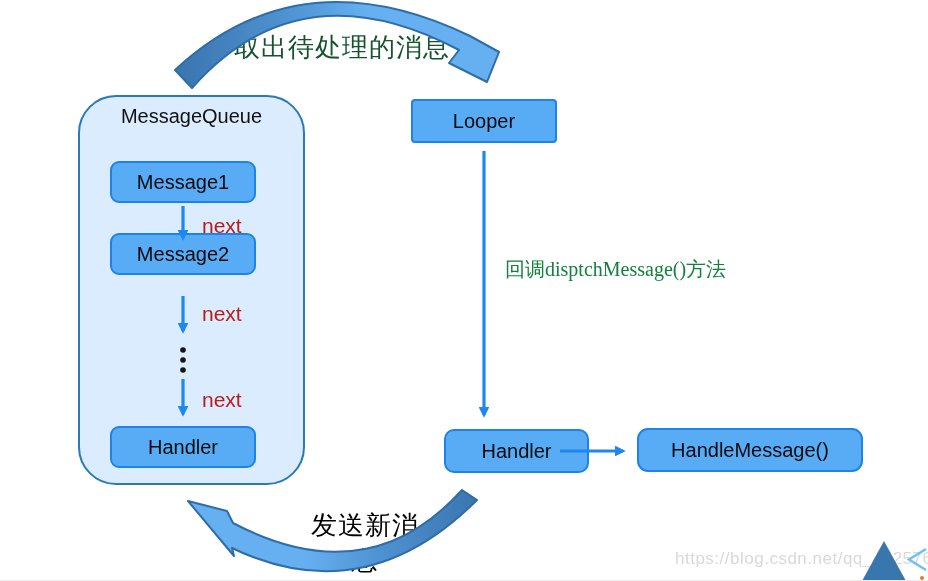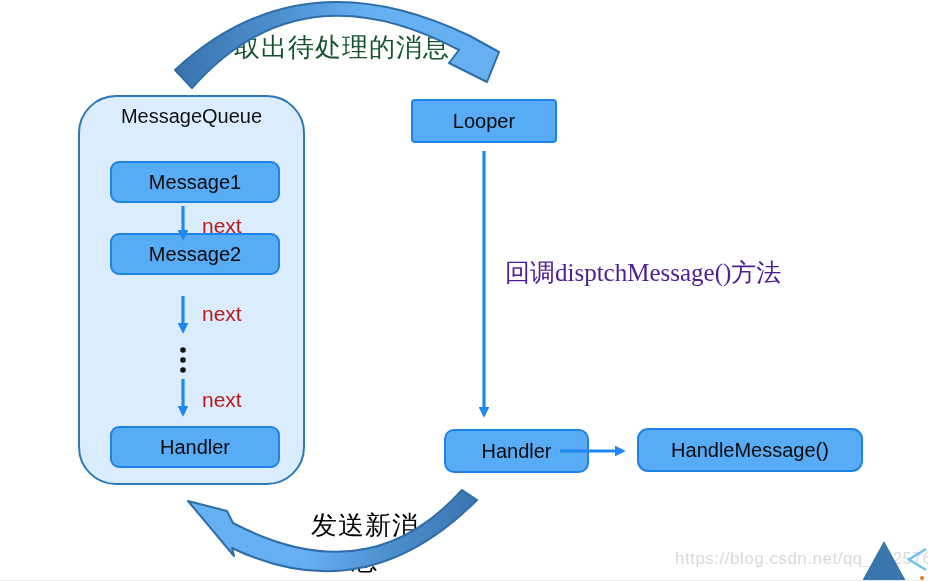--- a/index.html
+++ b/index.html
@@ -18,40 +18,40 @@
   .mq-title{
     left:78px;top:105px;width:227px;text-align:center;
     font-size:20px;color:#111;
   }
   
   .node{
     display:flex;align-items:center;justify-content:center;
     background:#58abf5;border:2px solid #1f83e6;border-radius:9px;
     font-size:20px;color:#0a0a0a;box-sizing:border-box;
   }
-  .msg{left:110px;width:170px;height:42px;}
+  .msg{left:110px;width:146px;height:42px;}
   #msg1{top:161px;} #msg2{top:233px;} #msgN{top:426px;}
   .looper{left:411px;top:99px;width:146px;height:44px;border-radius:4px;}
   .handler{left:412px;top:429px;width:145px;height:44px;border-radius:10px;margin-left:32px;}
   .handlemsg{left:637px;top:428px;width:226px;height:44px;border-radius:11px;}
   
   .next-label{left:202px;font-size:21px;color:#b91c1c;}
   #next1{top:214px;} #next2{top:302px;} #next3{top:388px;}
   .top-arc-label{
     left:231px;top:30px;width:222px;text-align:center;
     font-size:26px;letter-spacing:1px;color:#14532d;
   }
   .bottom-arc-label{
     left:299px;top:508px;width:132px;text-align:center;
     font-size:26px;letter-spacing:1px;color:#000;
   }
   .dispatch-label{
     left:505px;top:256px;
     font-family:"Liberation Serif","DejaVu Serif",serif;
-    font-size:25px;color:#4c1d95;
+    font-size:20px;color:#15803d;
   }
   .watermark{
     left:675px;top:549px;font-size:17px;letter-spacing:0.5px;color:#d9d9d9;
   }
   svg.overlay{position:absolute;left:0;top:0;pointer-events:none;}
 </style>
 </head>
 <body>
 
 <div class="stage">

